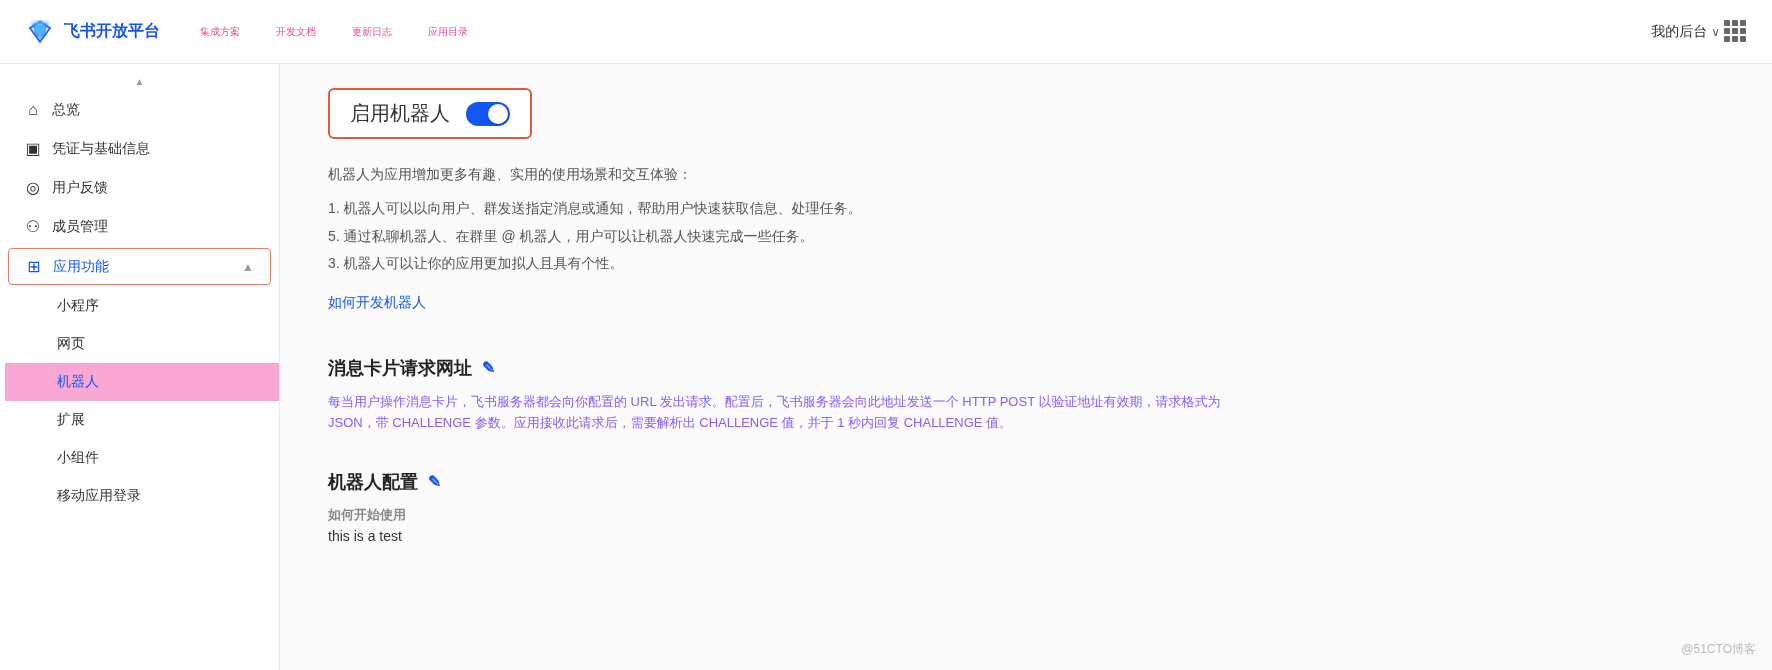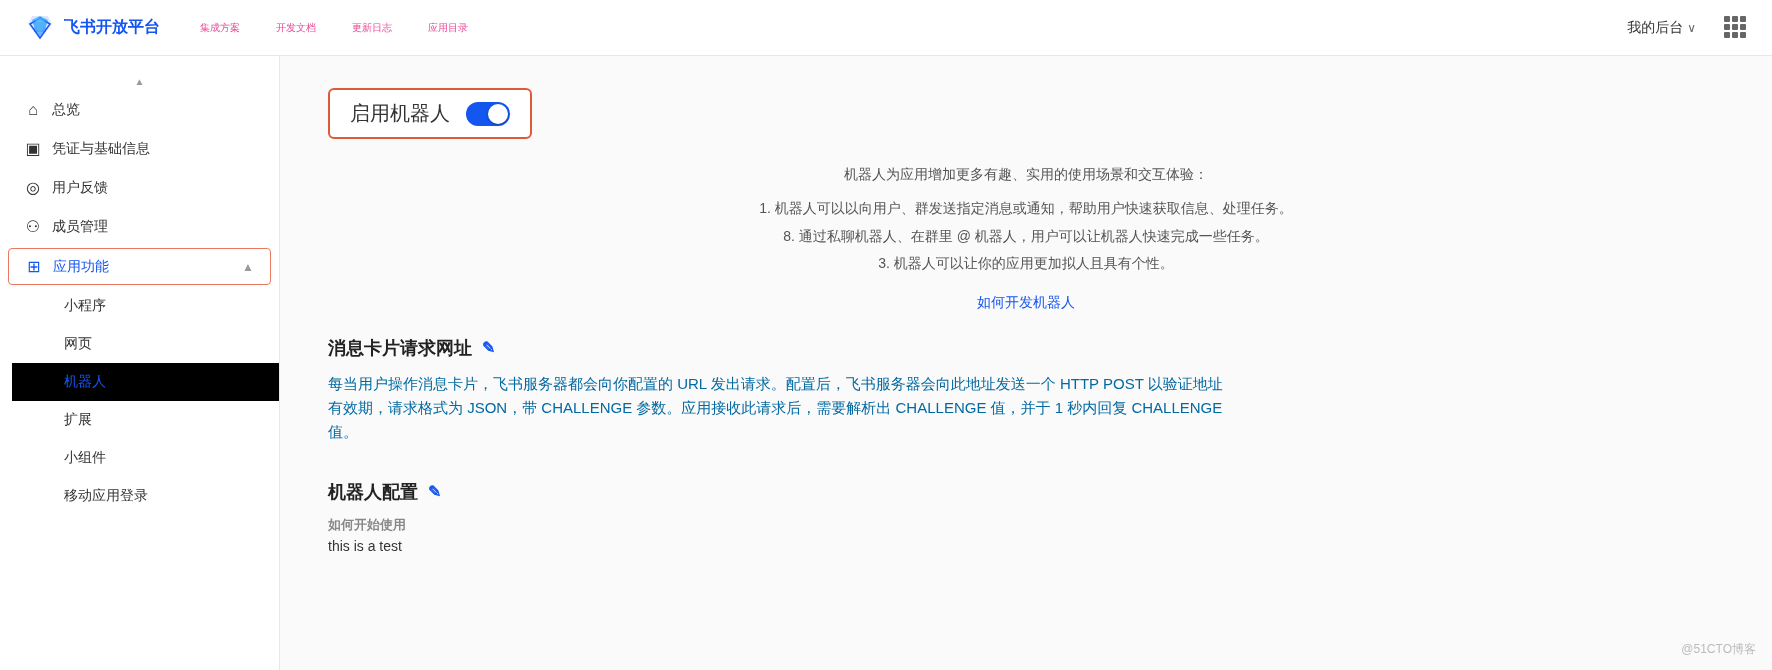--- a/index.html
+++ b/index.html
@@ -2,21 +2,21 @@
 <html><head>
   <meta charset="utf-8">
   <style>
     * { box-sizing: border-box; margin: 0; padding: 0; }
     body { font-family: -apple-system, BlinkMacSystemFont, 'PingFang SC', 'Microsoft YaHei', sans-serif; background: #fff; color: #333; font-size: 14px; }
 
     
     .header {
       display: flex;
       align-items: center;
-      height: 56px;
+      height: 64px;
       background: #fff;
       border-bottom: 1px solid #e8e8e8;
       padding: 4px 24px;
       position: fixed;
       top: 0; left: 0; right: 0;
       z-index: 100;
     }
     .header-logo {
       display: flex;
       align-items: center;
@@ -40,21 +40,21 @@
     }
     .header-nav-item {
       font-size: 10px;
       color: #ec4899;
       cursor: pointer;
       white-space: nowrap;
     }
     .header-right {
       display: flex;
       align-items: center;
-      gap: 28px;
+      gap: 4px;
     }
     .header-user {
       display: flex;
       align-items: center;
       gap: 4px;
       cursor: pointer;
       color: #333;
       font-size: 14px;
     }
     .header-grid-icon {
@@ -123,30 +123,30 @@
     .sidebar-section-left {
       display: flex;
       align-items: center;
       gap: 10px;
     }
     .sidebar-chevron {
       font-size: 12px;
       color: #999;
     }
     .sidebar-sub {
-      padding-left: 12px;
+      padding-left: 5px;
     }
     .sidebar-sub-item {
       padding: 10px 24px 10px 52px;
       cursor: pointer;
       color: #333;
       font-size: 14px;
     }
     .sidebar-sub-item.active {
-      background: #000000;
+      background: #f9a8d4;
       color: #1456f0;
       font-weight: 500;
     }
 
     
     .sidebar-scroll-indicator {
       display: flex;
       justify-content: center;
       padding: 4px;
       color: #999;
@@ -193,24 +193,23 @@
       height: 20px;
       background: #fff;
       border-radius: 50%;
       top: 2px;
       right: 2px;
       box-shadow: 0 1px 3px rgba(0,0,0,0.3);
     }
 
     
     .desc-section {
-      margin-bottom: 20px;
+      margin-bottom: 40px;
       color: #555;
       line-height: 1.7;
-      text-align: center;
     }
     .desc-title {
       margin-bottom: 10px;
       color: #555;
     }
     .desc-list {
       list-style: none;
       padding: 0;
     }
     .desc-list li {
@@ -240,22 +239,22 @@
       color: #1456f0;
       cursor: pointer;
       font-size: 16px;
     }
 
     
     .url-section {
       margin-bottom: 36px;
     }
     .url-desc {
-      color: #0369a1;
-      font-size: 15px;
+      color: #8b5cf6;
+      font-size: 13px;
       line-height: 1.6;
       max-width: 900px;
     }
 
     
     .robot-config-section {
       margin-bottom: 0;
     }
     .config-how-to {
       color: #888;
@@ -380,21 +379,21 @@
     <div class="enable-robot-box">
       <span class="enable-label">启用机器人</span>
       <div class="toggle-switch"></div>
     </div>
 
     
     <div class="desc-section">
       <p class="desc-title">机器人为应用增加更多有趣、实用的使用场景和交互体验：</p>
       <ul class="desc-list">
         <li>1. 机器人可以以向用户、群发送指定消息或通知，帮助用户快速获取信息、处理任务。</li>
-        <li>8. 通过私聊机器人、在群里 @ 机器人，用户可以让机器人快速完成一些任务。</li>
+        <li>5. 通过私聊机器人、在群里 @ 机器人，用户可以让机器人快速完成一些任务。</li>
         <li>3. 机器人可以让你的应用更加拟人且具有个性。</li>
       </ul>
       <a class="desc-link">如何开发机器人</a>
     </div>
 
     
     <div class="url-section">
       <div class="section-heading">
         <span>消息卡片请求网址</span>
         <span class="edit-icon">✎</span>

